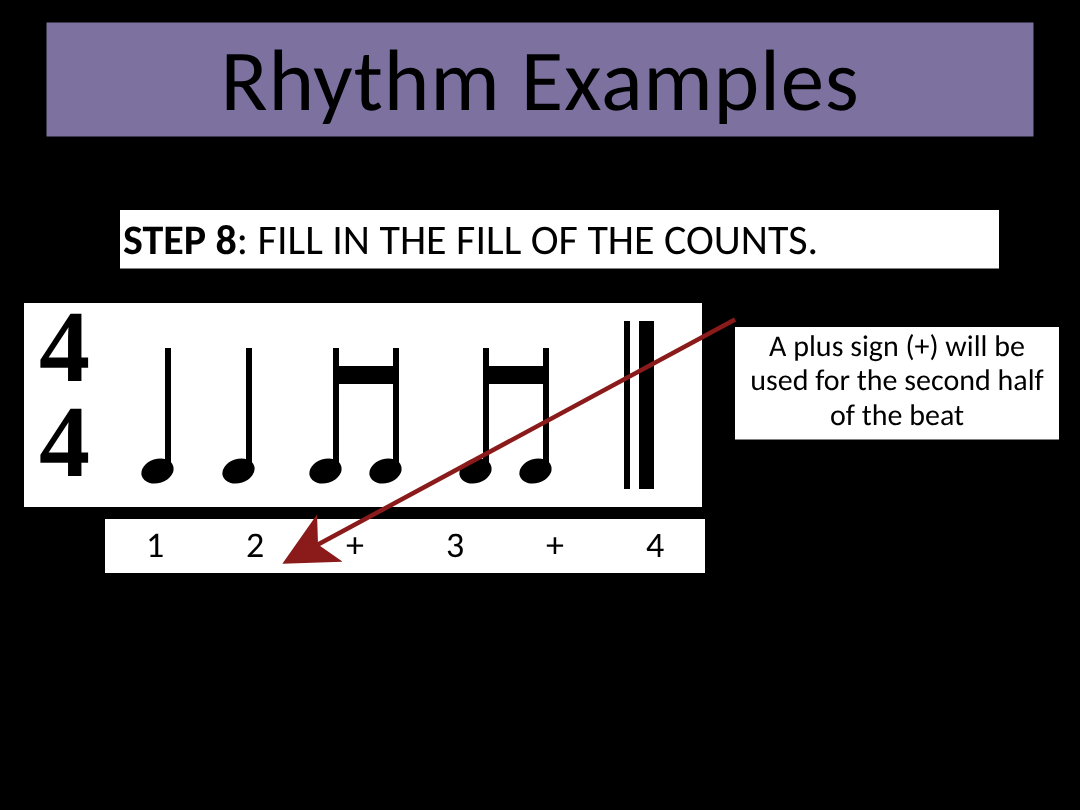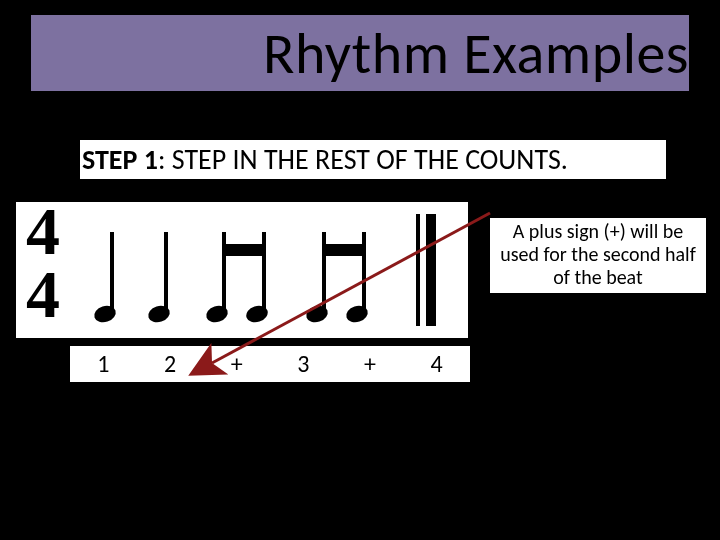--- a/index.html
+++ b/index.html
@@ -20,21 +20,21 @@
     position: absolute;
     left: 28px;
     top: 12px;
     width: 664px;
     height: 82px;
     background: #7d71a0;
     border: 3px solid #000;
     box-sizing: border-box;
     display: flex;
     align-items: center;
-    justify-content: flex-end;
+    justify-content: center;
   }
   .title-text {
     color: #000;
     font-size: 58px;
     font-family: Calibri, Arial, sans-serif;
     letter-spacing: 0.5px;
   }
   .step-line {
     position: absolute;
     left: 80px;
@@ -170,21 +170,21 @@
 </head>
 <body>
 
 <div class="slide">
 
   <div class="title-box">
     <div class="title-text">Rhythm Examples</div>
   </div>
 
   <div class="step-line">
-    <span class="step-bold">STEP 1</span><span class="step-rest">: STEP IN THE REST OF THE COUNTS.</span>
+    <span class="step-bold">STEP 8</span><span class="step-rest">: FILL IN THE FILL OF THE COUNTS.</span>
   </div>
 
   <div class="measure-box">
     <div class="timesig">
       <span>4</span>
       <span>4</span>
     </div>
     <div class="notes">
 
       <div class="qnote" style="left:10px;">

